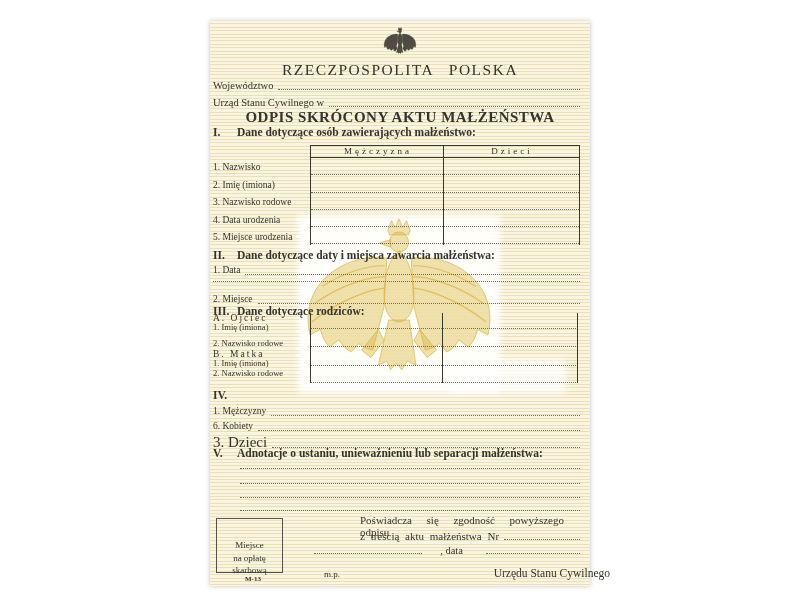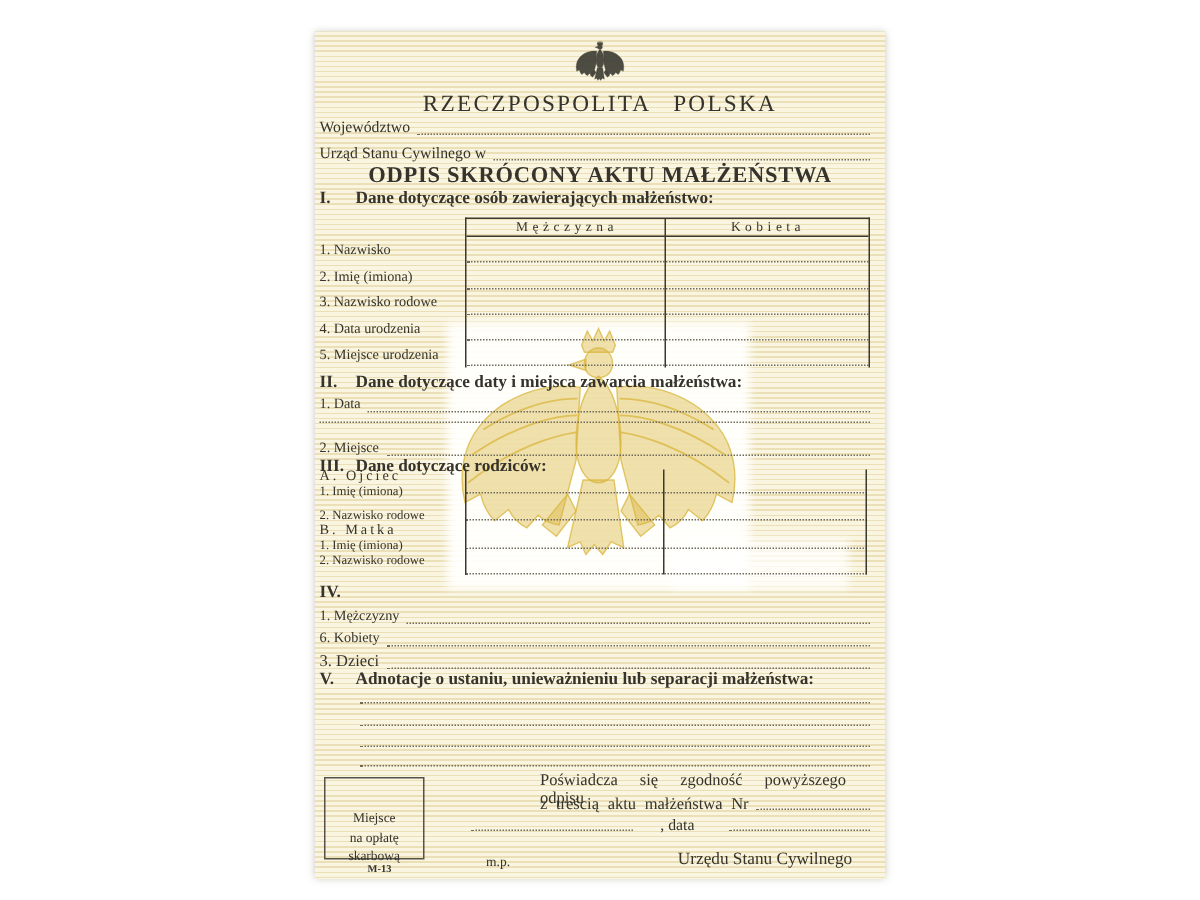--- a/index.html
+++ b/index.html
@@ -58,21 +58,21 @@
            text-align:justify; text-align-last:justify; word-spacing:2px; }
   .cert2 { position:absolute; left:150px; top:507px; right:10px; display:flex;
            align-items:flex-end; font-size:11px; word-spacing:3px; }
   .cert3 { position:absolute; left:104px; top:521px; right:10px; display:flex;
            align-items:flex-end; font-size:10.5px; }
   .cert3 .d1 { flex:1.15; } .cert3 .d2 { flex:1; }
   .cert3 .mid-lbl { margin:0 18px; white-space:nowrap; }
   .kier { position:absolute; left:200px; top:534px; width:200px; text-align:center;
           font-weight:bold; font-size:11px; letter-spacing:.5px; }
   .mp { position:absolute; left:114px; top:548px; font-size:9px; }
-  .usc { position:absolute; left:200px; top:546px; width:200px; text-align:center;
+  .usc { position:absolute; left:200px; top:546px; width:200px; text-align:right;
          font-size:11.5px; }
   .formcode { position:absolute; left:15px; top:554px; font-size:7px; font-weight:bold;margin-left:20px; }
   .det { fill:none; stroke:currentColor; stroke-width:1.3; }
 </style>
 </head>
 <body>
 
 <svg width="0" height="0" style="position:absolute">
   <defs>
     <g id="eagle-shape" fill="currentColor" stroke="currentColor" stroke-width="1">
@@ -124,21 +124,21 @@
     <div class="doc-title">ODPIS SKRÓCONY AKTU MAŁŻEŃSTWA</div>
 
     <div class="sec-h" style="top:105px">
       <span class="num">I.</span>
       <span>Dane dotyczące osób zawierających małżeństwo:</span>
     </div>
 
     <div class="t1">
       <div class="hdr">
         <div class="c">Mężczyzna</div>
-        <div class="c">Kobieta</div>
+        <div class="c">Dzieci</div>
       </div>
       <div class="r"></div>
       <div class="r"></div>
       <div class="r"></div>
       <div class="r"></div>
       <div class="r"></div>
       <div class="mid"></div>
     </div>
 
     <div class="rowlbl" style="top:141px">1. Nazwisko</div>
@@ -188,21 +188,21 @@
     </div>
     <div class="frow" style="top:383px">
       <span class="lbl" style="font-size:9.5px">1. Mężczyzny</span>
       <span class="dl"></span>
     </div>
     <div class="frow" style="top:398px">
       <span class="lbl" style="font-size:9.5px">6. Kobiety</span>
       <span class="dl"></span>
     </div>
     <div class="frow" style="top:413px">
-      <span class="lbl" style="font-size:11px">3. Dzieci</span>
+      <span class="lbl" style="font-size:15px">3. Dzieci</span>
       <span class="dl"></span>
     </div>
 
     <div class="sec-h" style="top:426px">
       <span class="num">V.</span>
       <span>Adnotacje o ustaniu, unieważnieniu lub separacji małżeństwa:</span>
     </div>
     <div class="hr-dot" style="left:30px; top:447px"></div>
     <div class="hr-dot" style="left:30px; top:462px"></div>
     <div class="hr-dot" style="left:30px; top:476px"></div>

